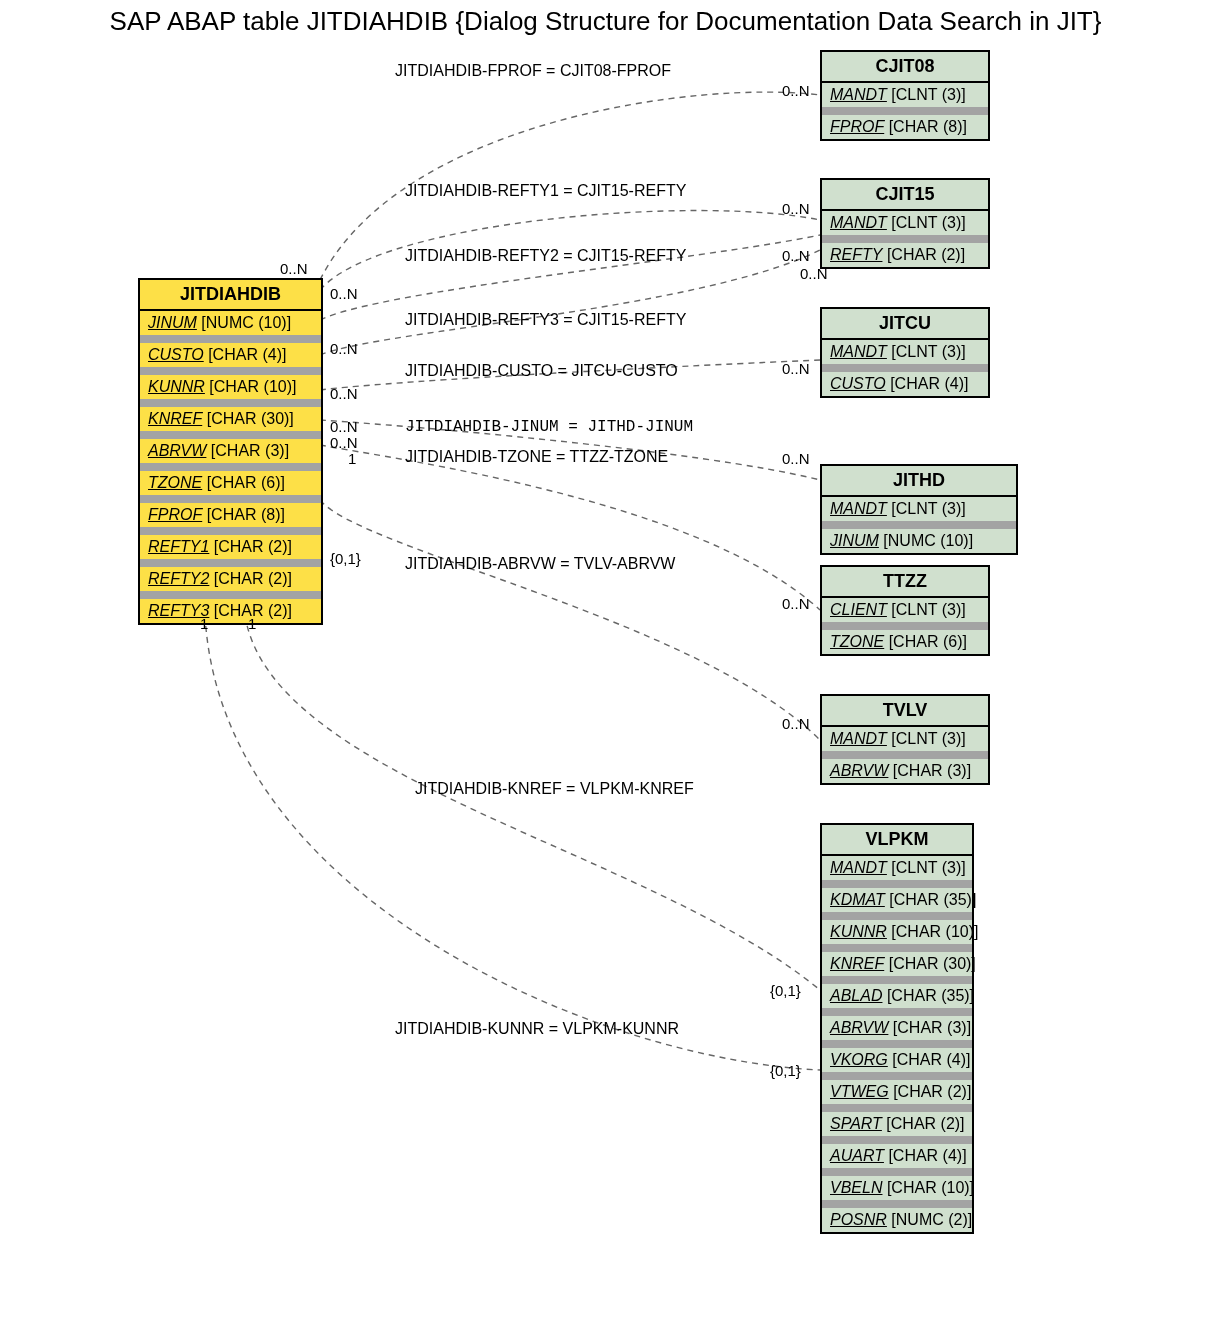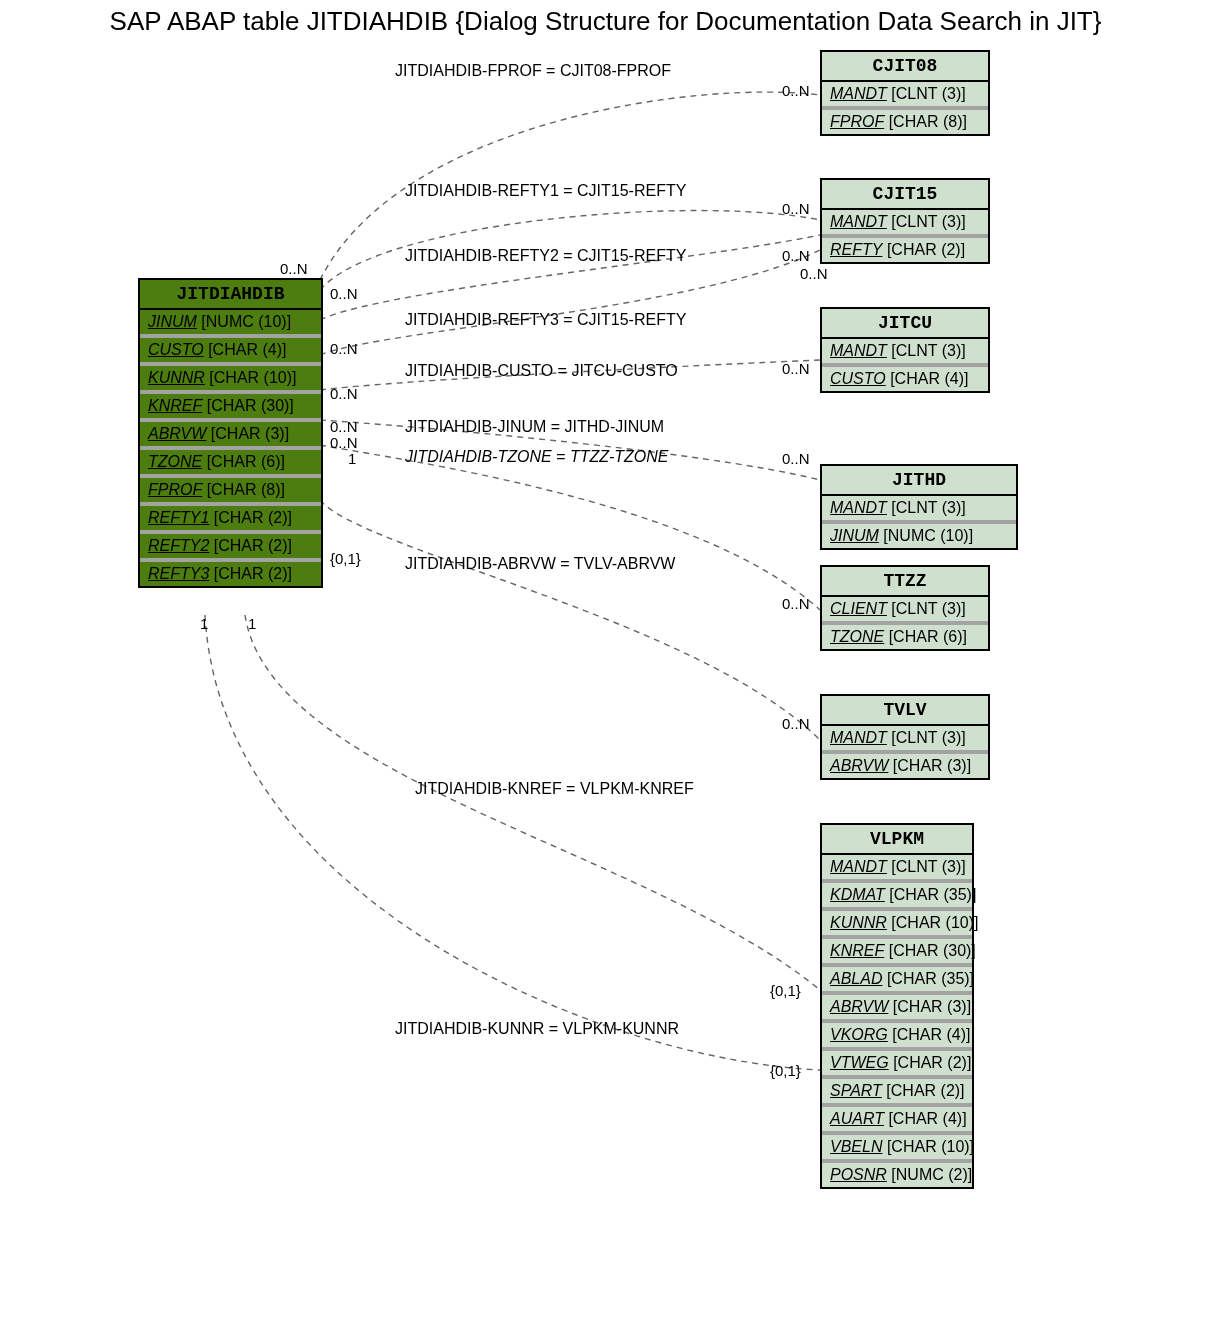--- a/index.html
+++ b/index.html
@@ -19,32 +19,31 @@
     left: 50%;
     transform: translateX(-50%);
     font-size: 26px;
     white-space: nowrap;
   }
   .entity {
     position: absolute;
     border: 2px solid #000;
     background: #d0e0ce;
   }
-  .entity.main { background: #4d7c0f; }
+  .entity.main { background: #fde047; }
   .entity .etitle {
     font-weight: bold;
     text-align: center;
     padding: 4px 14px;
     border-bottom: 2px solid #000;
     font-size: 18px;
-    font-family: Liberation Mono, monospace;
   }
   .entity .erow {
     padding: 3px 8px;
-    border-bottom: 4px solid #a3a3a3;
+    border-bottom: 8px solid #a3a3a3;
     font-size: 16px;
     white-space: nowrap;
   }
   .entity .erow:last-child { border-bottom: none; }
   .field { font-style: italic; text-decoration: underline; }
   .card {
     position: absolute;
     font-size: 15px;
     white-space: nowrap;
   }
@@ -149,22 +148,22 @@
   <div class="erow"><span class="field">AUART</span> <span>[CHAR (4)]</span></div>
   <div class="erow"><span class="field">VBELN</span> <span>[CHAR (10)]</span></div>
   <div class="erow"><span class="field">POSNR</span> <span>[NUMC (2)]</span></div>
 </div>
 
 <div class="rel-label" style="left:395px; top:62px;">JITDIAHDIB-FPROF = CJIT08-FPROF</div>
 <div class="rel-label" style="left:405px; top:182px;">JITDIAHDIB-REFTY1 = CJIT15-REFTY</div>
 <div class="rel-label" style="left:405px; top:247px;">JITDIAHDIB-REFTY2 = CJIT15-REFTY</div>
 <div class="rel-label" style="left:405px; top:311px;text-align:center;">JITDIAHDIB-REFTY3 = CJIT15-REFTY</div>
 <div class="rel-label" style="left:405px; top:362px;">JITDIAHDIB-CUSTO = JITCU-CUSTO</div>
-<div class="rel-label" style="left:405px; top:418px;">JITDIAHDIB-JINUM = JITHD-JINUM</div>
-<div class="rel-label" style="left:405px; top:448px;font-style:italic;">JITDIAHDIB-TZONE = TTZZ-TZONE</div>
+<div class="rel-label" style="left:405px; top:418px;font-family:Liberation Mono, monospace;">JITDIAHDIB-JINUM = JITHD-JINUM</div>
+<div class="rel-label" style="left:405px; top:448px;">JITDIAHDIB-TZONE = TTZZ-TZONE</div>
 <div class="rel-label" style="left:405px; top:555px;">JITDIAHDIB-ABRVW = TVLV-ABRVW</div>
 <div class="rel-label" style="left:415px; top:780px;">JITDIAHDIB-KNREF = VLPKM-KNREF</div>
 <div class="rel-label" style="left:395px; top:1020px;">JITDIAHDIB-KUNNR = VLPKM-KUNNR</div>
 
 <div class="card" style="left:280px; top:260px;">0..N</div>
 <div class="card" style="left:330px; top:285px;">0..N</div>
 <div class="card" style="left:330px; top:340px;">0..N</div>
 <div class="card" style="left:330px; top:385px;">0..N</div>
 <div class="card" style="left:330px; top:418px;">0..N</div>
 <div class="card" style="left:330px; top:434px;">0..N</div>

